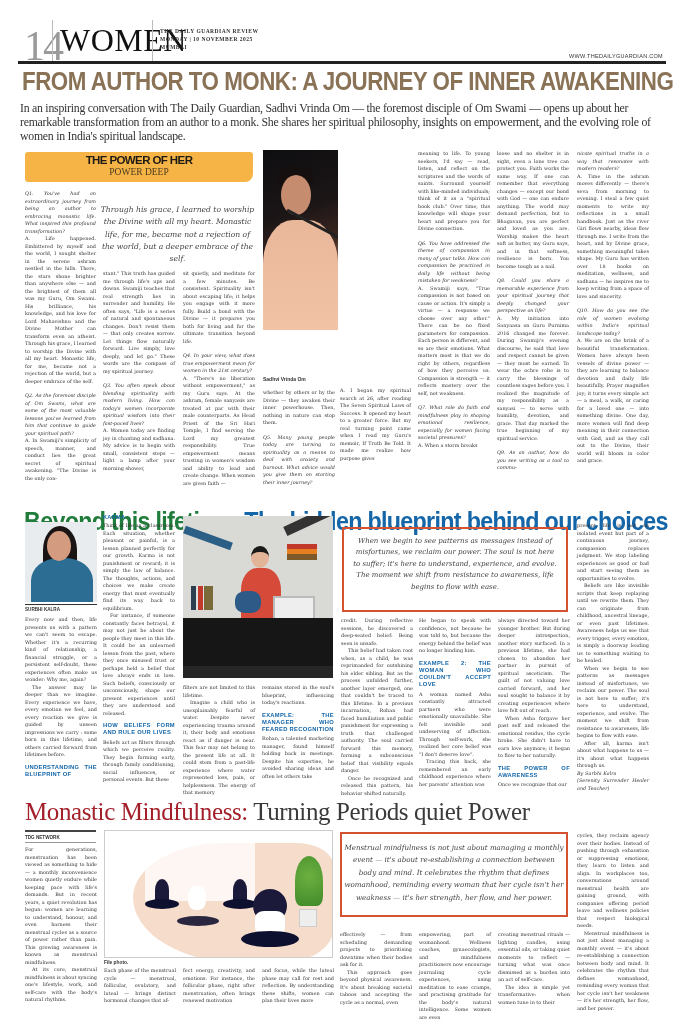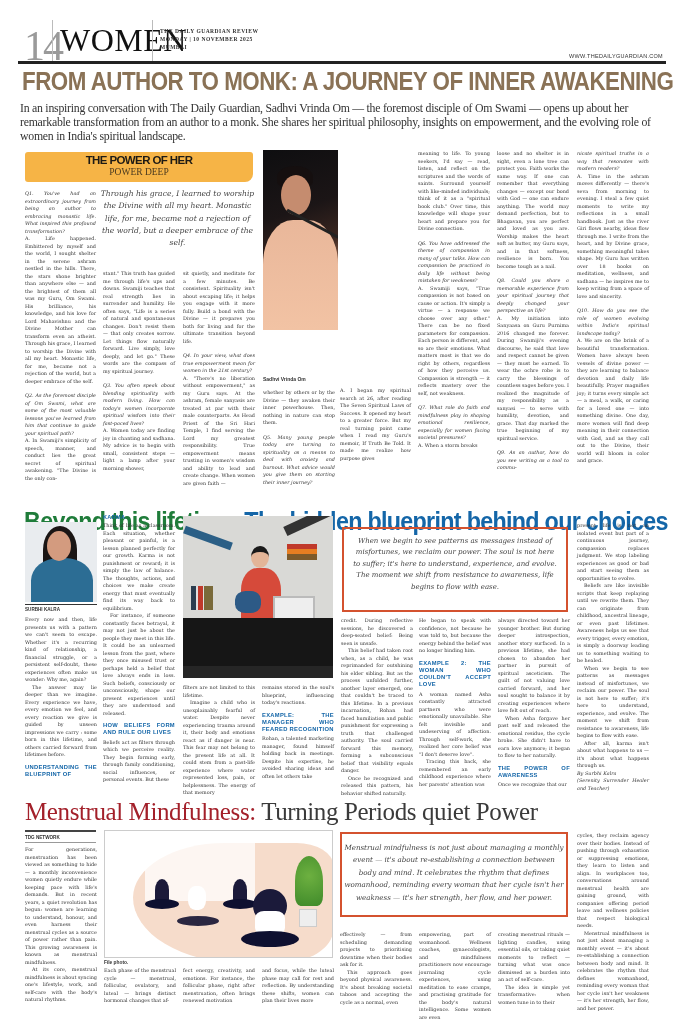--- a/index.html
+++ b/index.html
@@ -22,21 +22,21 @@
 
   .banner { left: 25px; top: 152px; width: 228px; height: 30px; background: #f6b446; border-radius: 3px 3px 8px 3px; text-align: center; }
   .banner .t1 { font-family: "Liberation Sans", sans-serif; font-weight: bold; font-size: 11.5px; color: #1d1a14; letter-spacing: -0.6px; padding-top: 2px; line-height: 13px; }
   .banner .t2 { font-family: "Liberation Serif", serif; font-size: 9.5px; color: #4a3a20; line-height: 11px; }
 
   .col { font-family: "DejaVu Serif", serif; font-size: 4.9px; line-height: 7.5px; color: #333; text-align: justify; }
   .col .q { font-style: italic; }
   .col p { margin-bottom: 7px; }
   .col p.cont { margin-bottom: 0; text-indent: 7px; }
 
-  .pullquote1 { left: 100px; top: 188px; width: 155px; font-family: "DejaVu Serif", serif; font-style: italic; font-size: 7.6px; line-height: 12.3px; text-align: center; color: #444; }
+  .pullquote1 { left: 100px; top: 204px; width: 155px; font-family: "DejaVu Serif", serif; font-style: italic; font-size: 7.6px; line-height: 12.3px; text-align: center; color: #444; }
 
   .photo1 { left: 263px; top: 150px; width: 75px; height: 180px; background: linear-gradient(160deg,#0e0e10 0%,#1b1516 35%,#3a2620 55%,#c38a6d 75%,#e7b297 100%); overflow:hidden; }
   .photo1 .face { position:absolute; left: 18px; top: 25px; width: 30px; height: 40px; border-radius: 50%; background: #c58c6f; }
   .photo1 .hair { position:absolute; left: 14px; top: 16px; width: 36px; height: 22px; border-radius: 50% 50% 30% 30%; background: #150f0f; }
   .photo1 .robe { position:absolute; left: 0; top: 70px; width: 75px; height: 110px; background: linear-gradient(180deg,#e9b79a,#f2c3a4); border-radius: 40% 40% 0 0; }
   .photo1 .mic { position:absolute; left: 20px; top: 75px; width: 70px; height: 3px; background: #222; transform: rotate(28deg); }
   .caption1 { left: 263px; top: 376px; font-family: "Liberation Sans", sans-serif; font-weight: bold; font-size: 5px; color: #333; }
 
   
   .h2 { left: 24px; top: 506px; font-family: "Liberation Sans", sans-serif; font-weight: bold; font-size: 26.5px; letter-spacing: -0.8px; transform: scaleX(0.88); transform-origin: left; white-space: nowrap; }
@@ -251,21 +251,21 @@
 <div class="abs col" style="left:577px; top:522px; width:72px;">
   <p class="cont" style="text-indent:0">present life is not an isolated event but part of a continuous journey, compassion replaces judgment. We stop labeling experiences as good or bad and start seeing them as opportunities to evolve.</p>
   <p class="cont">Beliefs are like invisible scripts that keep replaying until we rewrite them. They can originate from childhood, ancestral lineage, or even past lifetimes. Awareness helps us see that every trigger, every emotion, is simply a doorway leading us to something waiting to be healed.</p>
   <p class="cont">When we begin to see patterns as messages instead of misfortunes, we reclaim our power. The soul is not here to suffer; it's here to understand, experience, and evolve. The moment we shift from resistance to awareness, life begins to flow with ease.</p>
   <p class="cont">After all, karma isn't about what happens to us — it's about what happens through us.</p>
   <div class="q">By Surbhi Kalra</div>
   <div class="q">(Serenity Surrender Healer and Teacher)</div>
 </div>
 
 <div class="abs h3">
-  <span class="r">Menstrual Mindfulness:</span>
+  <span class="r">Monastic Mindfulness:</span>
   <span class="k">Turning Periods quiet Power</span>
 </div>
 
 <div class="abs tdg-rule"></div>
 <div class="abs tdg">TDG NETWORK</div>
 <div class="abs tdg-rule2"></div>
 
 <div class="abs col" style="left:25px; top:846px; width:72px;">
   <p class="cont" style="text-indent:0">For generations, menstruation has been viewed as something to hide — a monthly inconvenience women quietly endure while keeping pace with life's demands. But in recent years, a quiet revolution has begun: women are learning to understand, honour, and even harness their menstrual cycles as a source of power rather than pain. This growing awareness is known as menstrual mindfulness.</p>
   <p class="cont">At its core, menstrual mindfulness is about syncing one's lifestyle, work, and self-care with the body's natural rhythms.</p>

